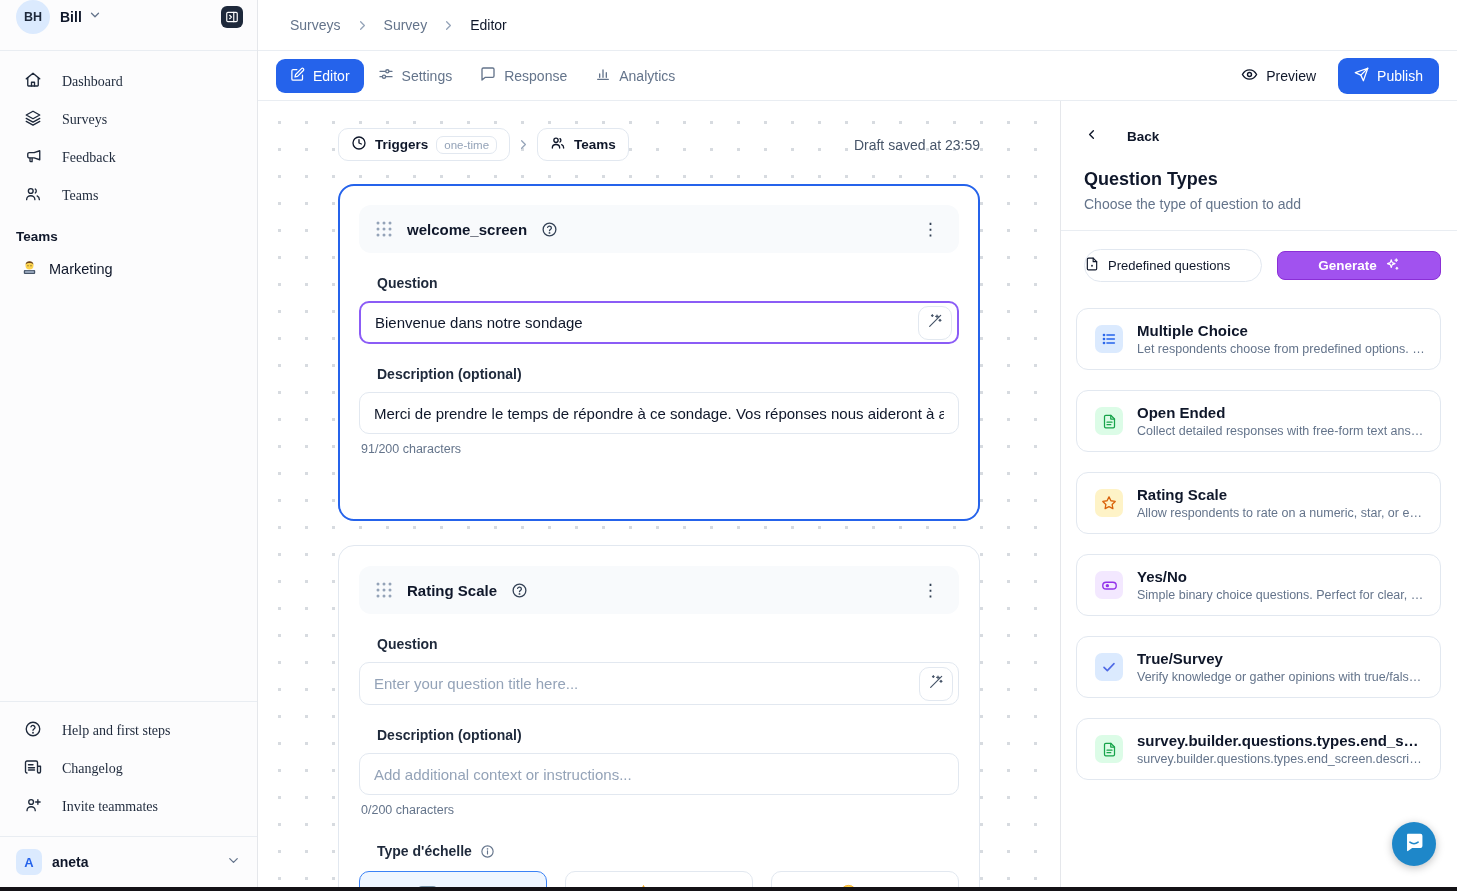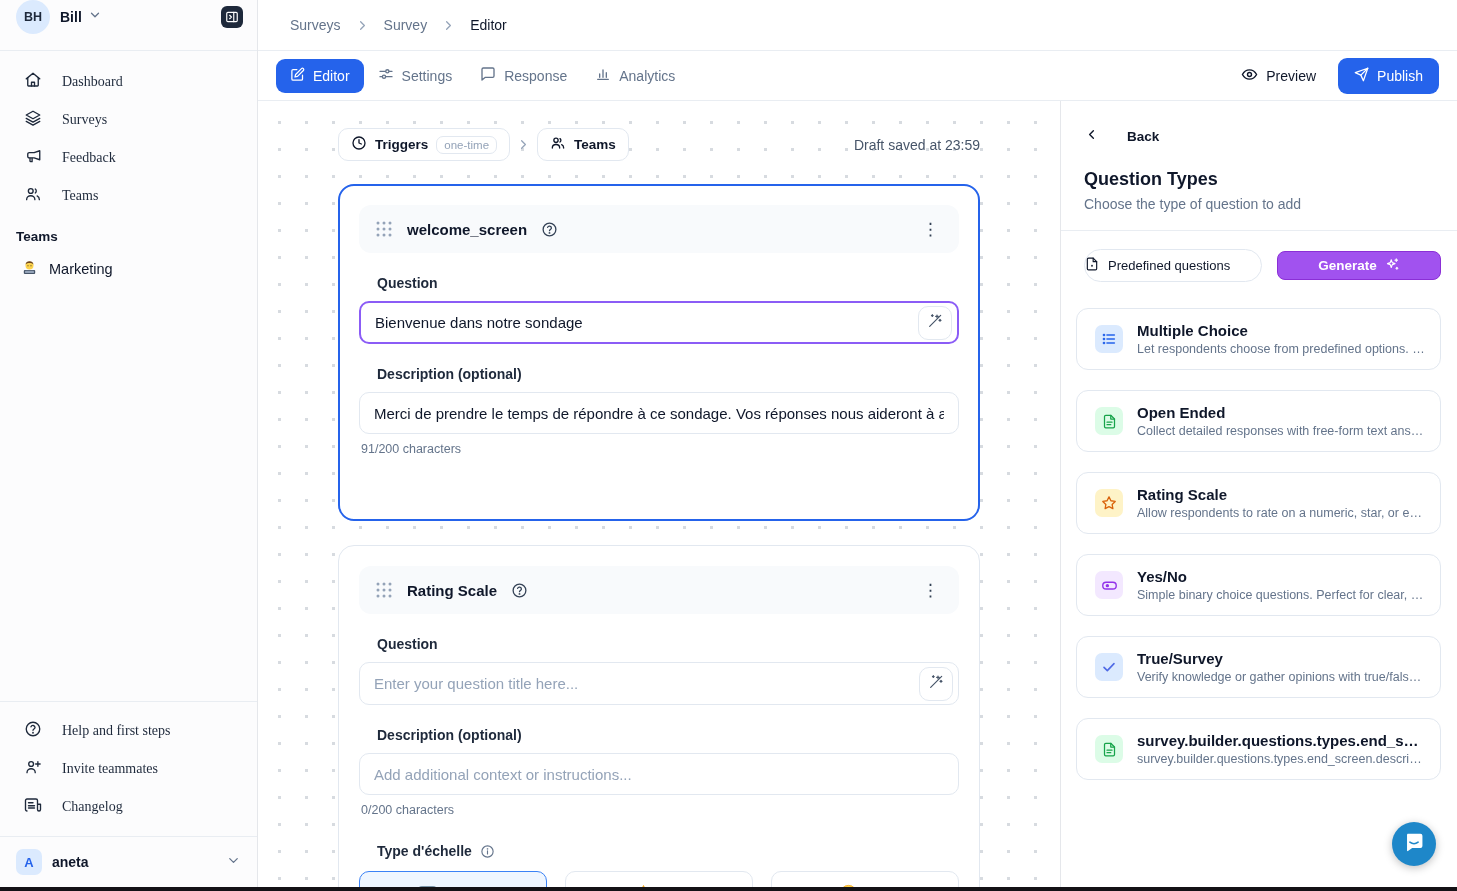--- a/index.html
+++ b/index.html
@@ -184,35 +184,35 @@
       <div class="sb-item">
         <span><svg width="18" height="18" viewBox="0 0 24 24" fill="none" stroke="#1e293b" stroke-width="1.8" stroke-linecap="round" stroke-linejoin="round">
               <circle cx="12" cy="12" r="9"></circle>
               <path d="M9.3 9a2.8 2.8 0 0 1 5.4 1c0 1.8-2.7 2.2-2.7 3.7"></path>
               <circle cx="12" cy="17" r="0.4" fill="#1e293b"></circle>
             </svg></span>
         <span>Help and first steps</span>
       </div>
       <div class="sb-item">
         <span><svg width="18" height="18" viewBox="0 0 24 24" fill="none" stroke="#1e293b" stroke-width="1.8" stroke-linecap="round" stroke-linejoin="round">
+              <path d="M4 20a2 2 0 0 1-2-2V6a2 2 0 0 1 2-2h12a2 2 0 0 1 2 2v12a2 2 0 0 0 4 0v-7h-4"></path>
+              <line x1="6" y1="9" x2="12" y2="9"></line>
+              <line x1="6" y1="13" x2="14" y2="13"></line>
+              <line x1="6" y1="16" x2="14" y2="16"></line>
+            </svg></span>
+        <span>Changelog</span>
+      </div>
+      <div class="sb-item">
+        <span><svg width="18" height="18" viewBox="0 0 24 24" fill="none" stroke="#1e293b" stroke-width="1.8" stroke-linecap="round" stroke-linejoin="round">
               <circle cx="9.5" cy="8" r="3.2"></circle>
               <path d="M4 19.5c0-3 2.5-5.2 5.5-5.2s5.5 2.2 5.5 5.2"></path>
               <line x1="18.5" y1="5" x2="18.5" y2="11"></line>
               <line x1="15.5" y1="8" x2="21.5" y2="8"></line>
             </svg></span>
         <span>Invite teammates</span>
-      </div>
-      <div class="sb-item">
-        <span><svg width="18" height="18" viewBox="0 0 24 24" fill="none" stroke="#1e293b" stroke-width="1.8" stroke-linecap="round" stroke-linejoin="round">
-              <path d="M4 20a2 2 0 0 1-2-2V6a2 2 0 0 1 2-2h12a2 2 0 0 1 2 2v12a2 2 0 0 0 4 0v-7h-4"></path>
-              <line x1="6" y1="9" x2="12" y2="9"></line>
-              <line x1="6" y1="13" x2="14" y2="13"></line>
-              <line x1="6" y1="16" x2="14" y2="16"></line>
-            </svg></span>
-        <span>Changelog</span>
       </div>
     </nav>
     <div class="sb-divider"></div>
     <div class="sb-account">
       <span class="sb-account-avatar">A</span>
       <span class="sb-account-name">aneta</span>
       <span class="chev">
         <svg width="15" height="15" viewBox="0 0 24 24" fill="none" stroke="currentColor" stroke-width="2" stroke-linecap="round" stroke-linejoin="round">
             <polyline points="6 9 12 15 18 9"></polyline>
           </svg>

